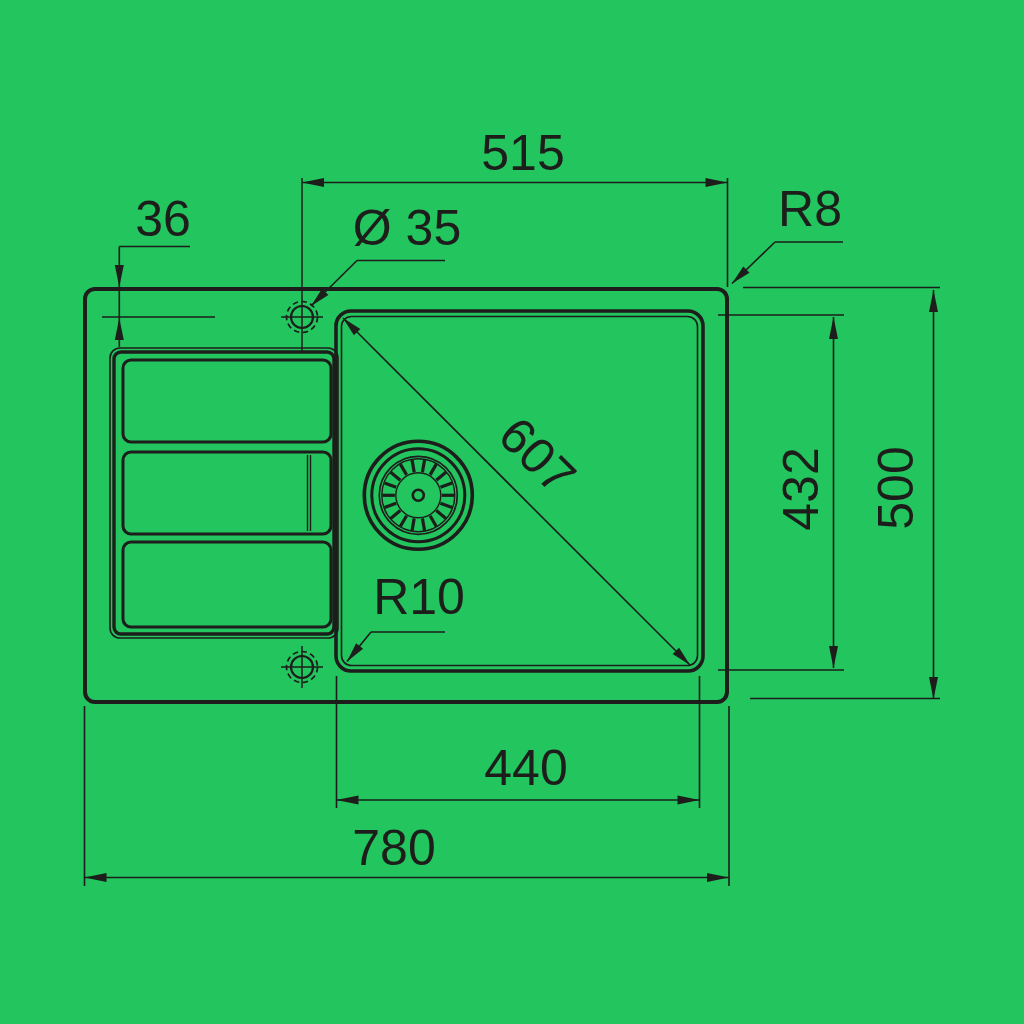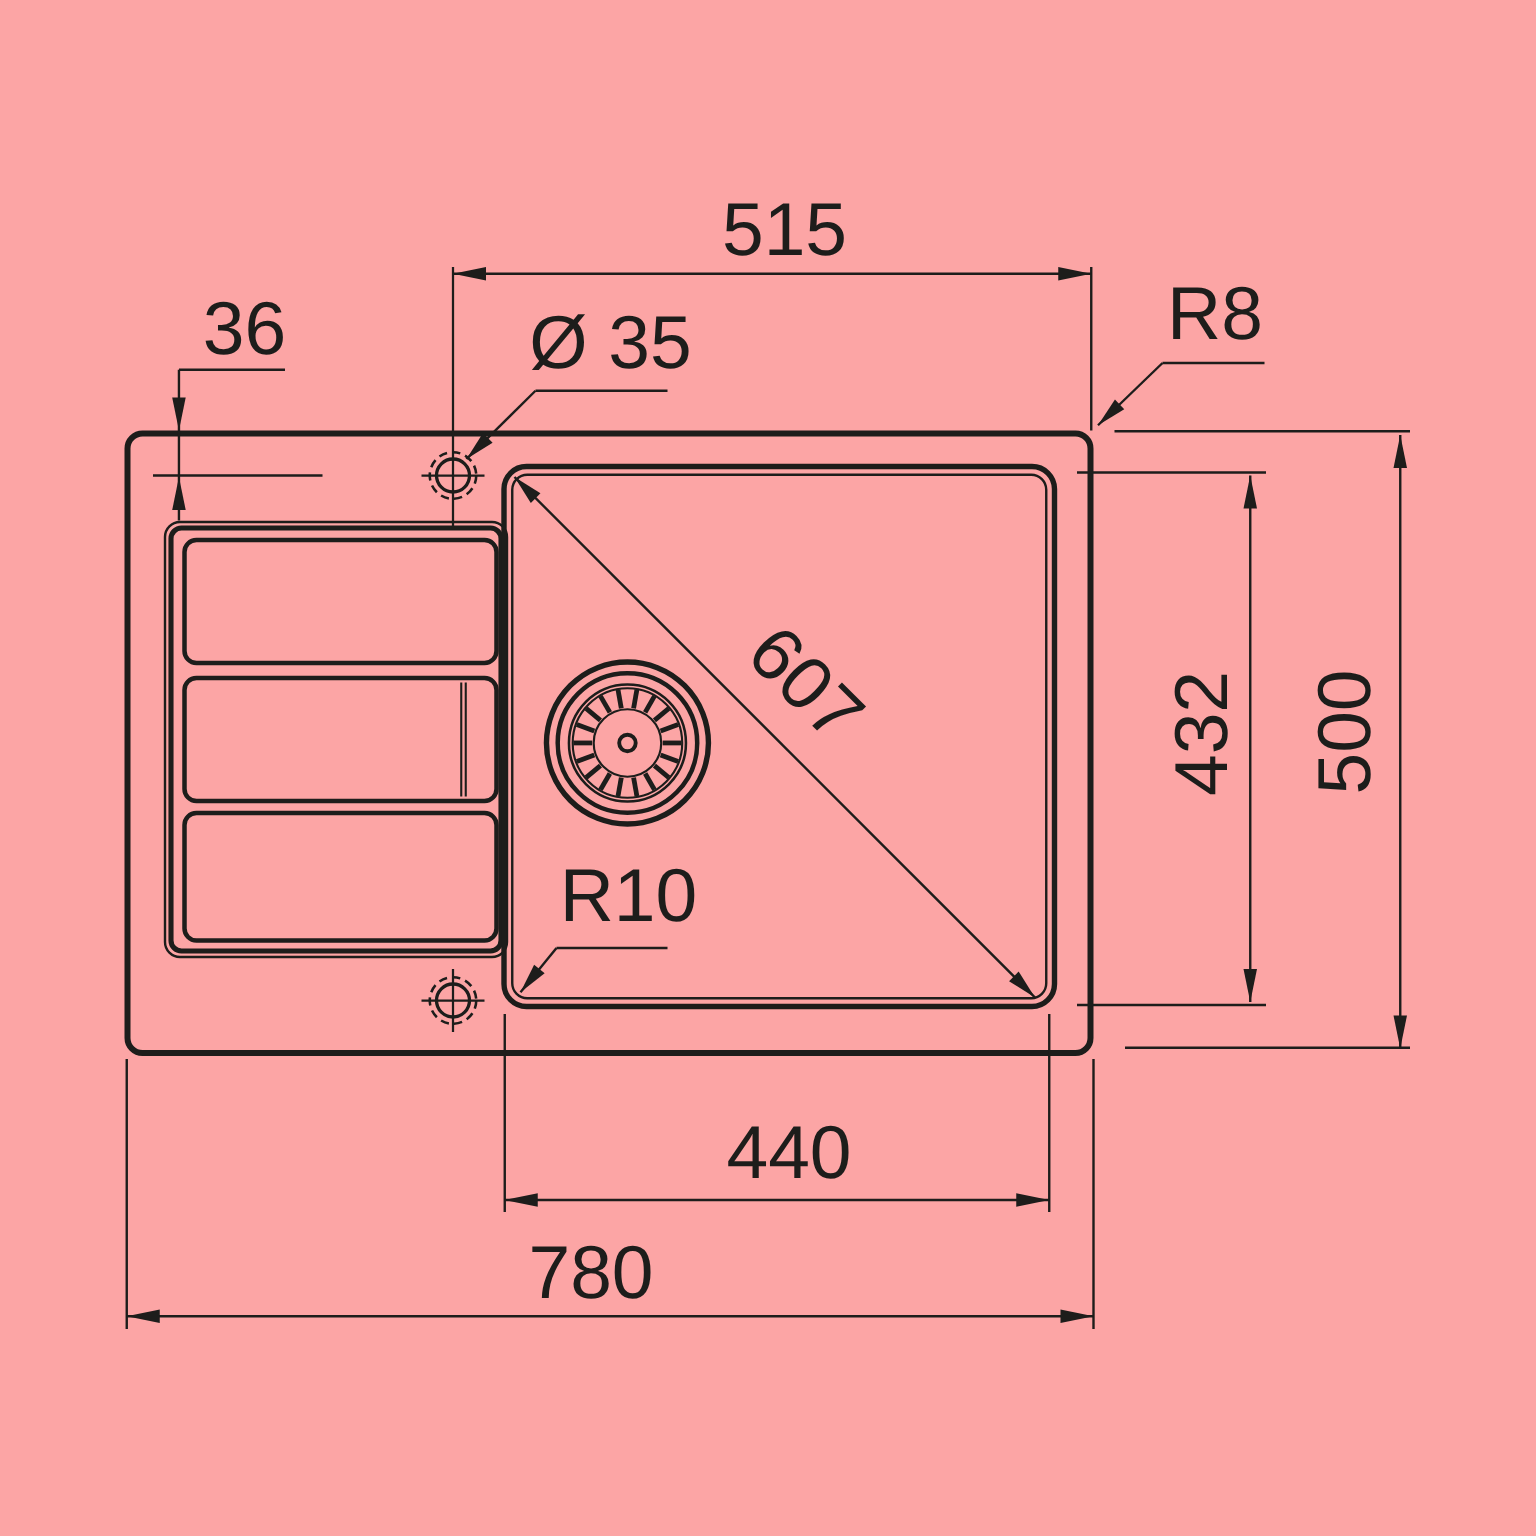--- a/index.html
+++ b/index.html
@@ -1,20 +1,20 @@
 <!DOCTYPE html>
 <html><head>
 <meta charset="utf-8">
 <style>
   html, body { margin: 0; padding: 0; background: #ffffff; }
   .stage {
     position: relative;
     width: 1024px;
     height: 1024px;
-    background: #fca5a5;
+    background: #22c55e;
     overflow: hidden;
   }
   svg { display: block; }
   .ln  { stroke: #1d1d1b; fill: none; }
   .thick { stroke-width: 4; }
   .med   { stroke-width: 3.4; }
   .med2  { stroke-width: 3; }
   .thin  { stroke-width: 1.6; }
   .hair  { stroke-width: 1.4; }
   .arrow { fill: #1d1d1b; stroke: none; }

